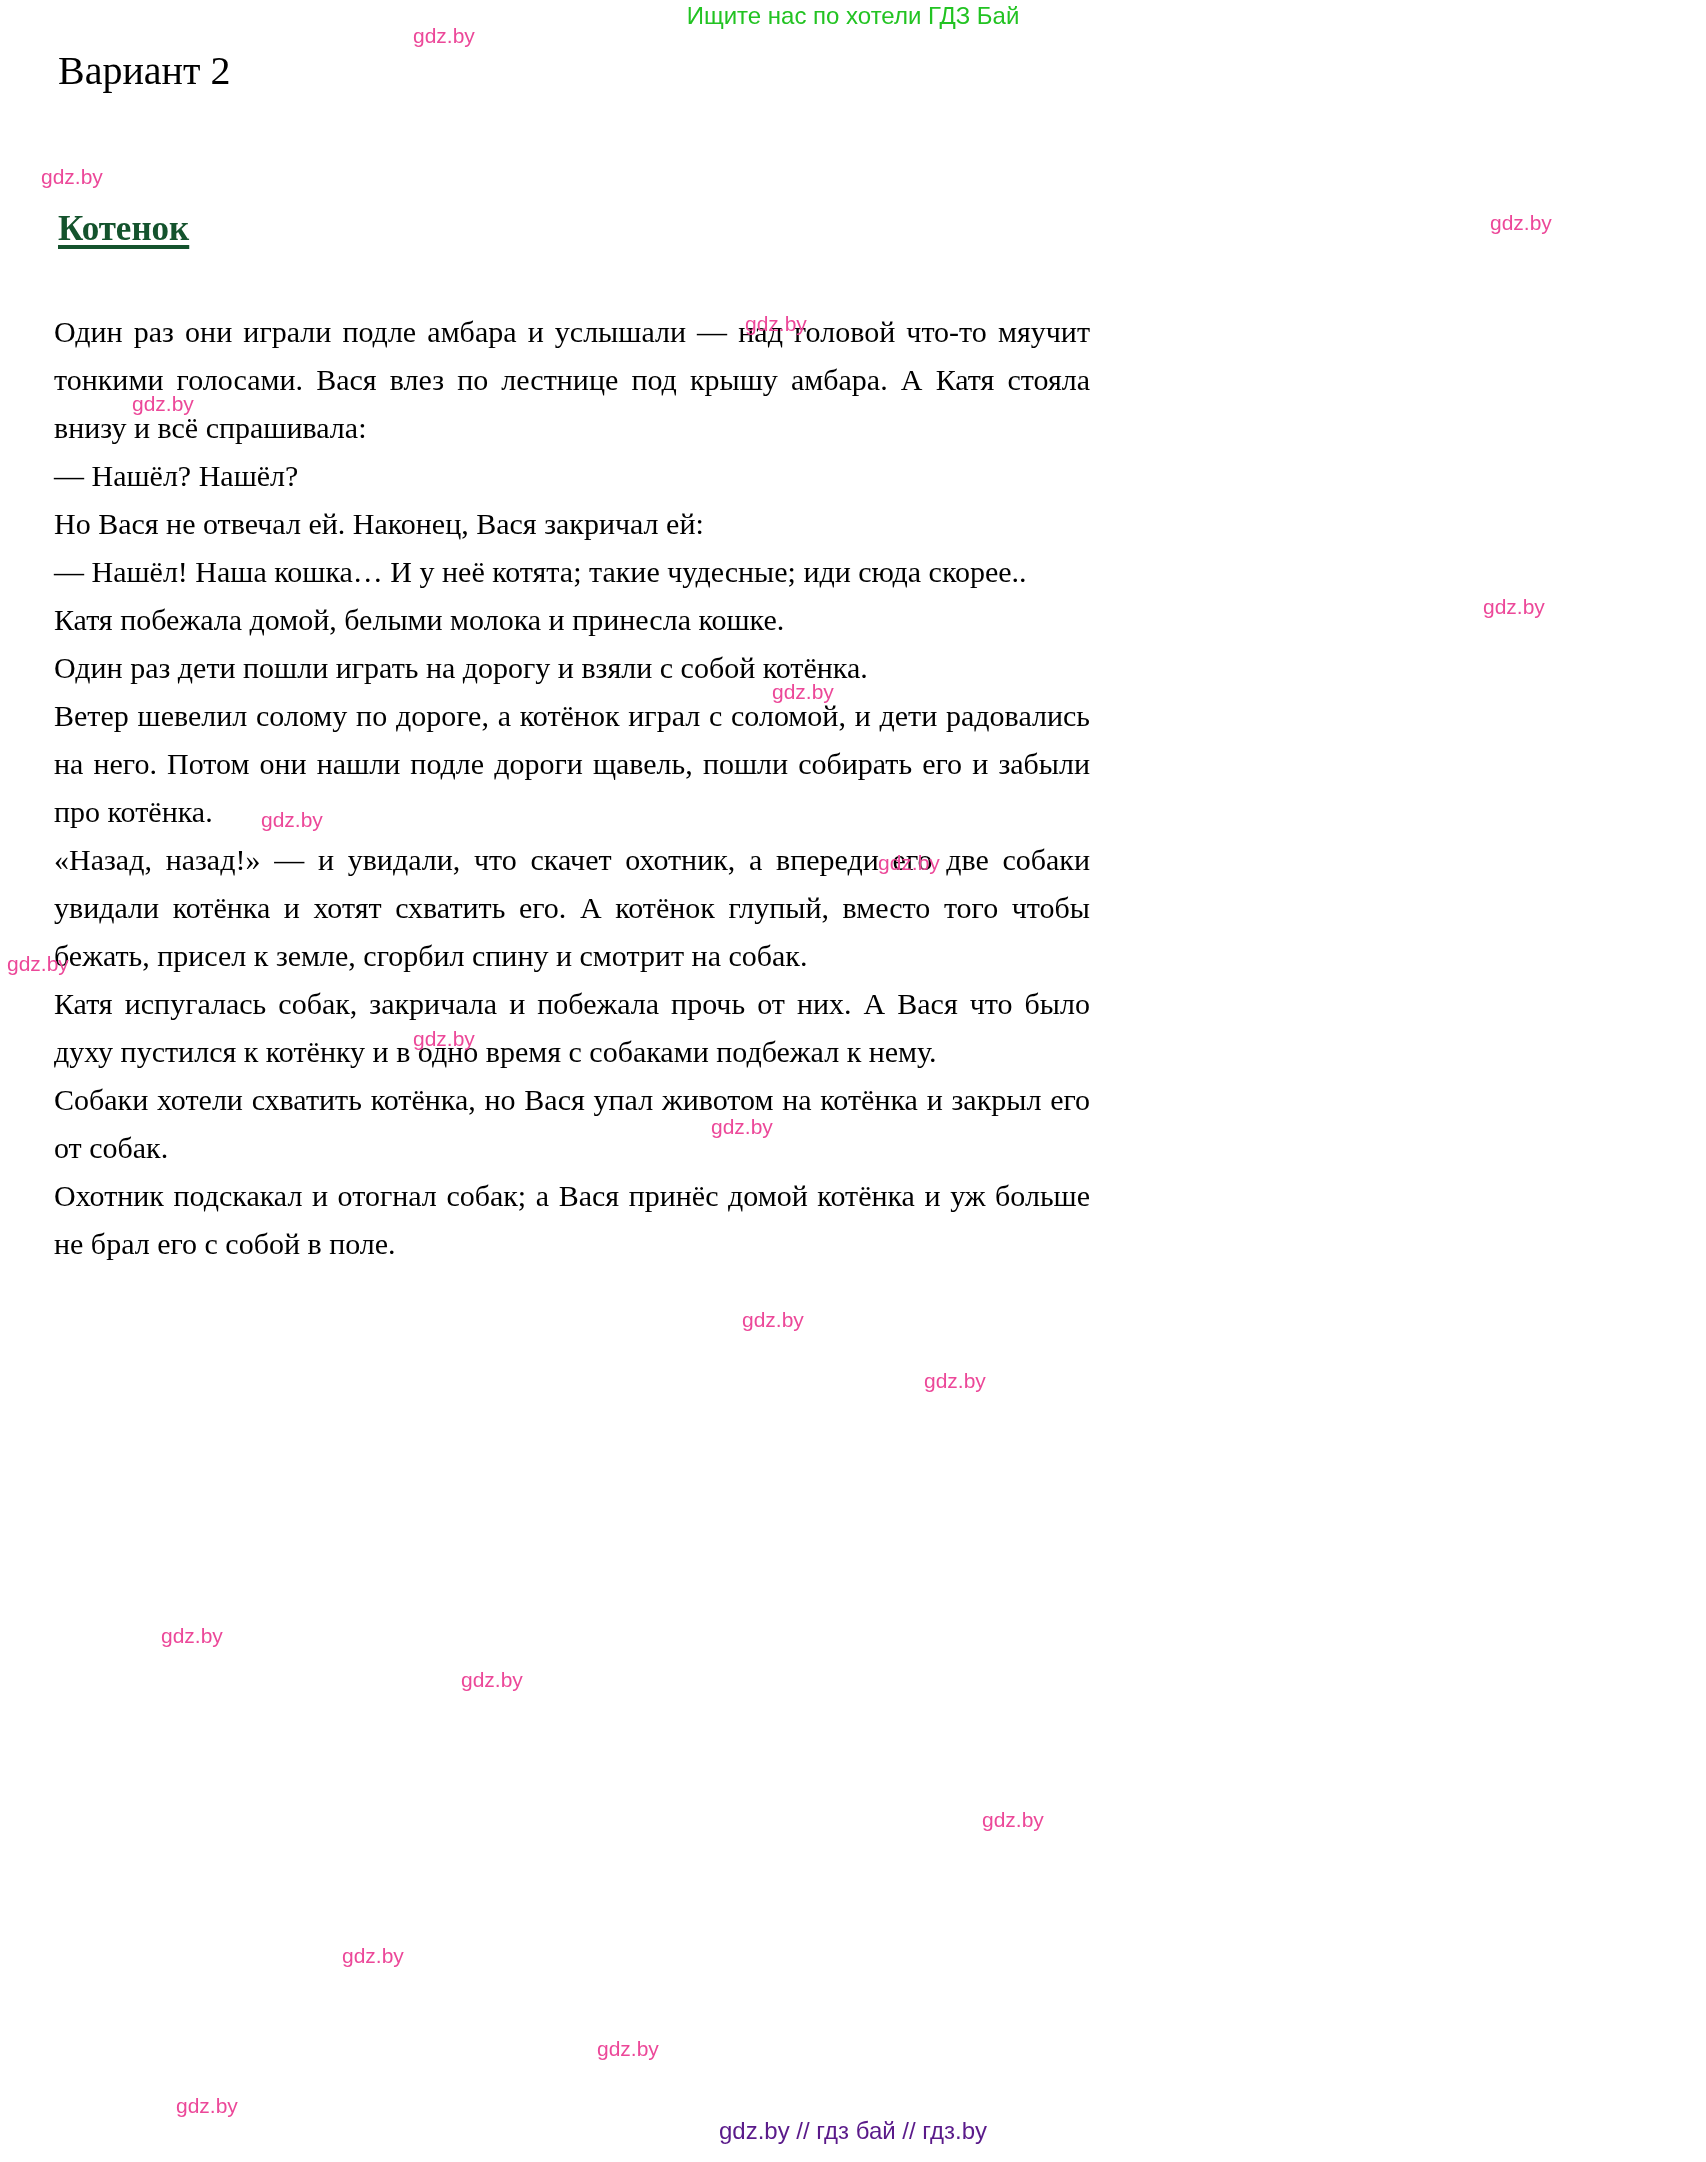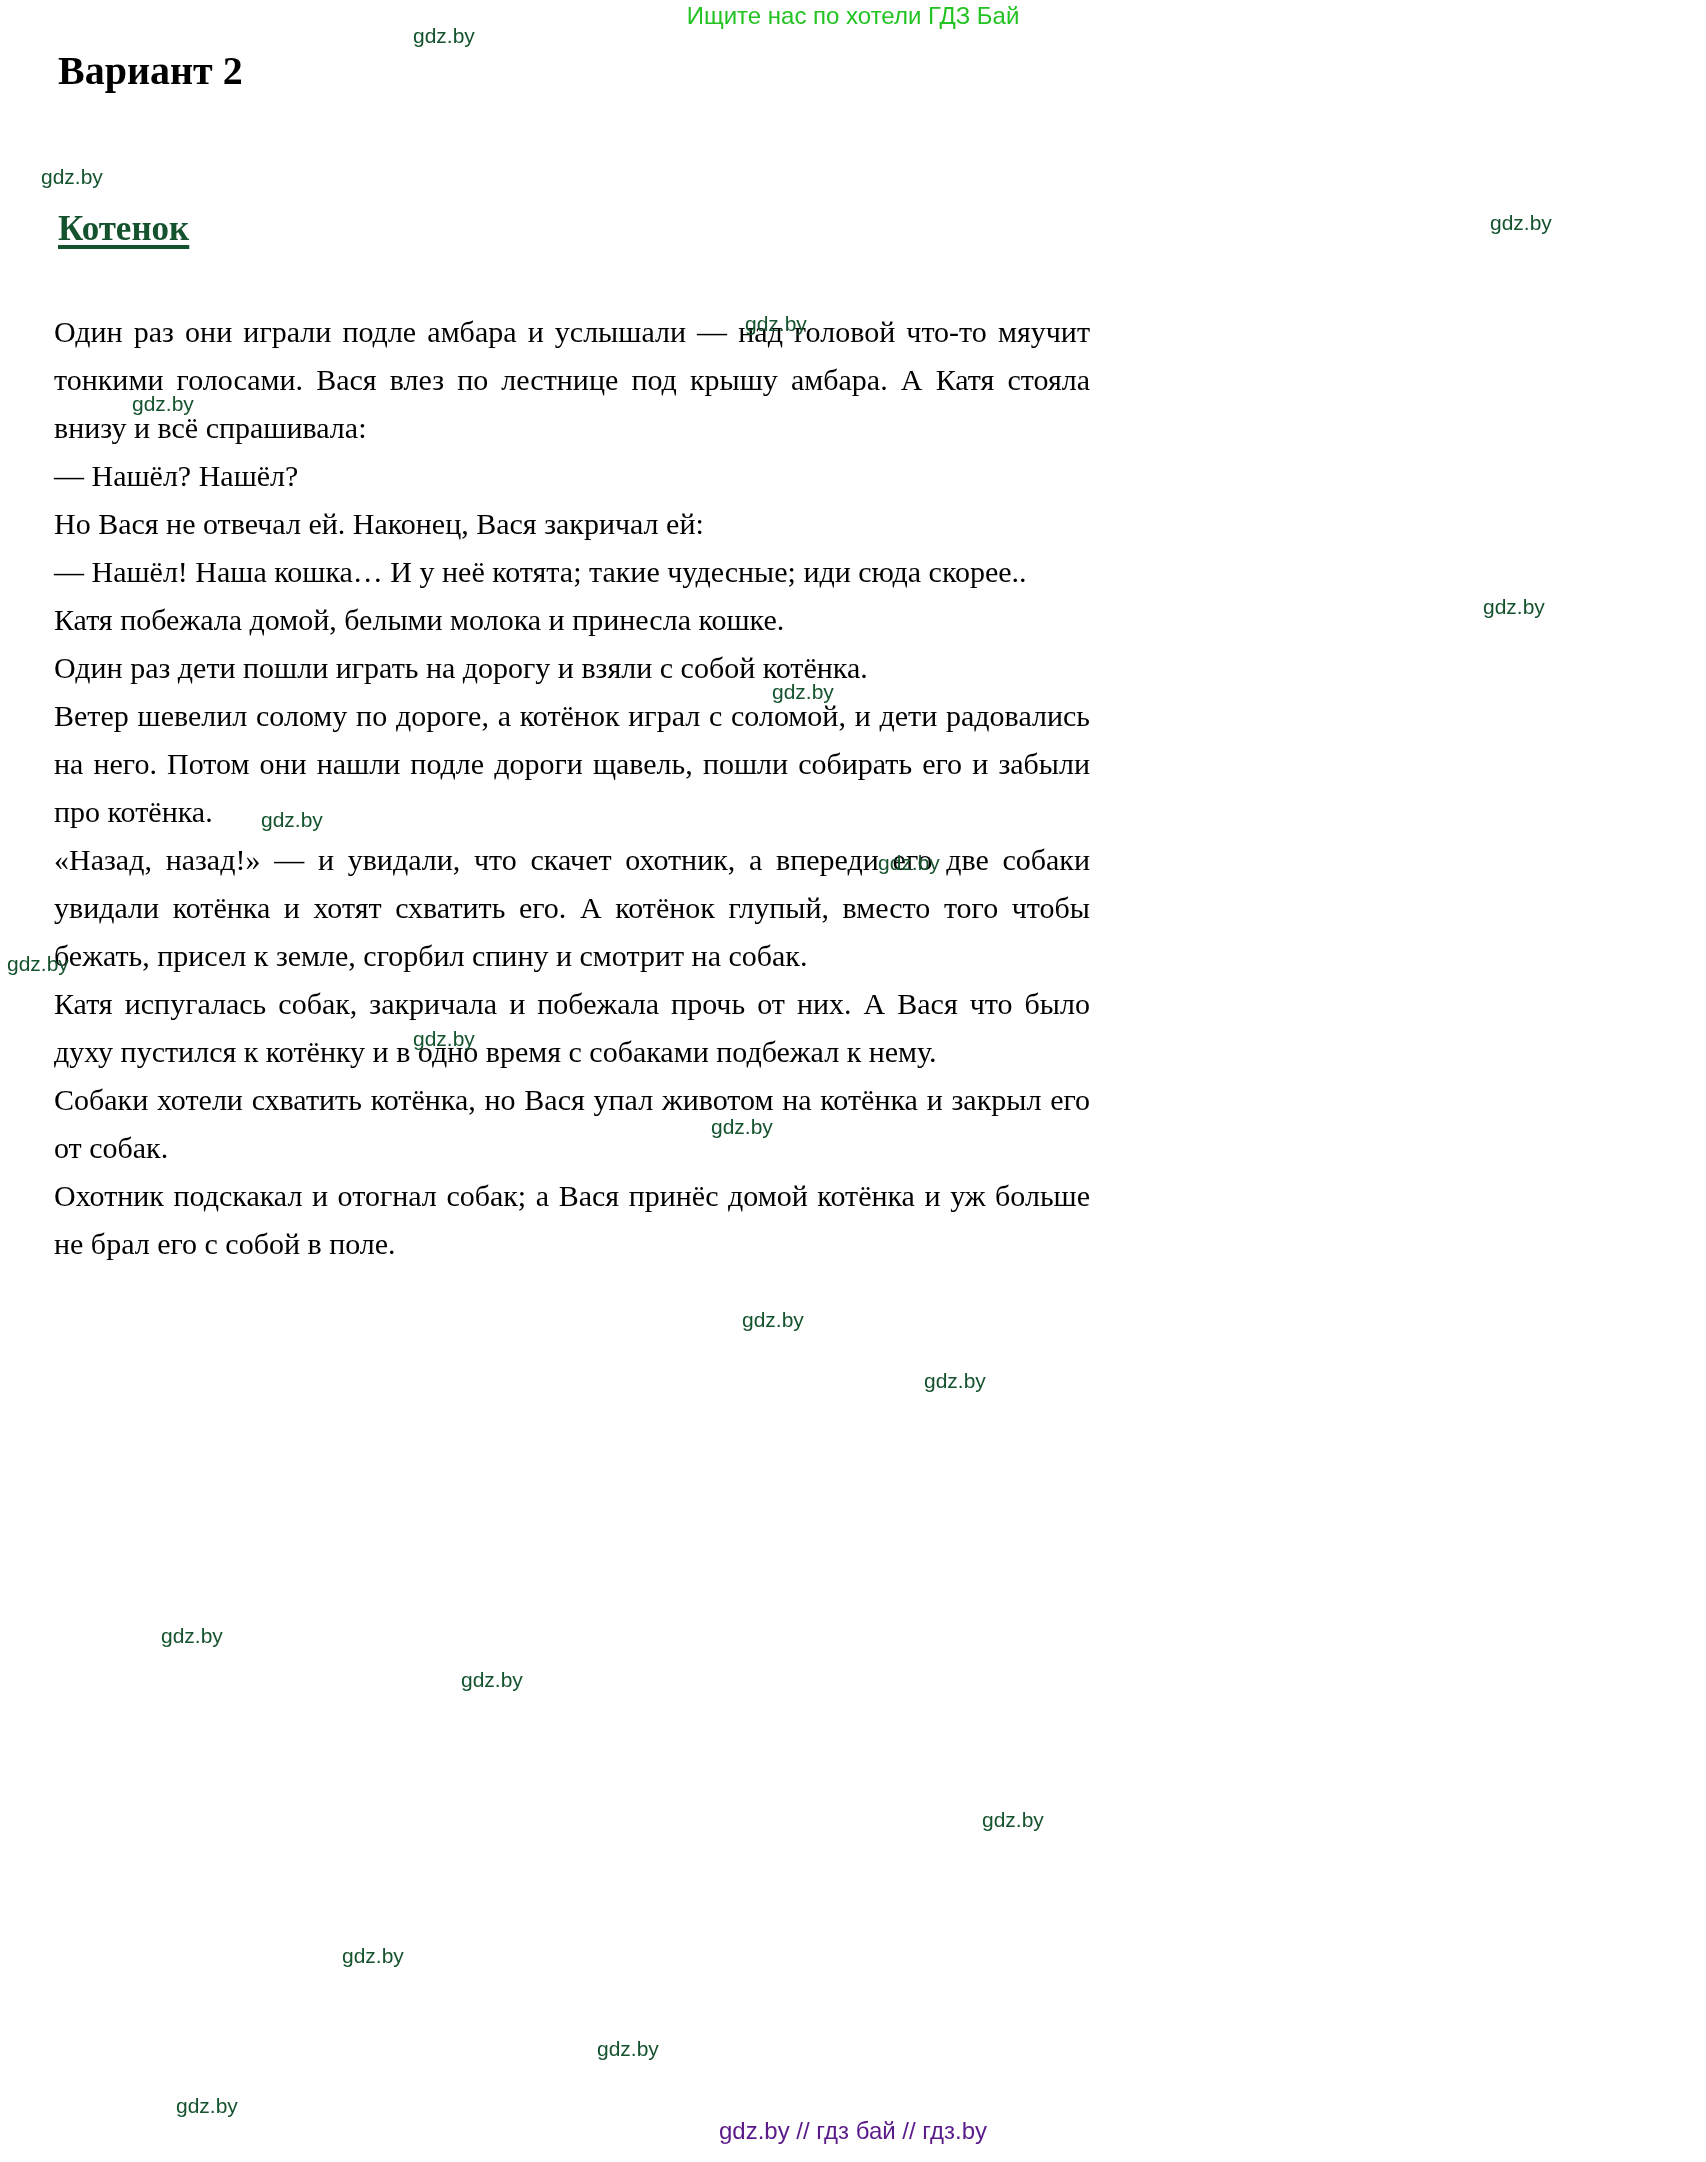--- a/index.html
+++ b/index.html
@@ -31,21 +31,21 @@
     letter-spacing: 0px;
   }
 
   
   .variant-title {
     position: absolute;
     left: 58px;
     top: 46px;
     font-size: 40px;
     line-height: 49px;
-    font-weight: bold;
+    font-weight: normal;
     color: #000000;
     white-space: nowrap;
   }
   .story-title {
     position: absolute;
     left: 58px;
     top: 208px;
     font-size: 35px;
     line-height: 42px;
     font-weight: bold;
@@ -74,21 +74,21 @@
   .spacer-gap {
     height: 48px;
   }
 
   
   .wm {
     position: absolute;
     font-family: "Liberation Sans", "DejaVu Sans", sans-serif;
     font-size: 21px;
     line-height: 23px;
-    color: #14532d;
+    color: #ec4899;
     white-space: nowrap;
     pointer-events: none;
   }
 
   
   .site-footer {
     position: absolute;
     left: 0;
     top: 2117px;
     width: 1706px;

